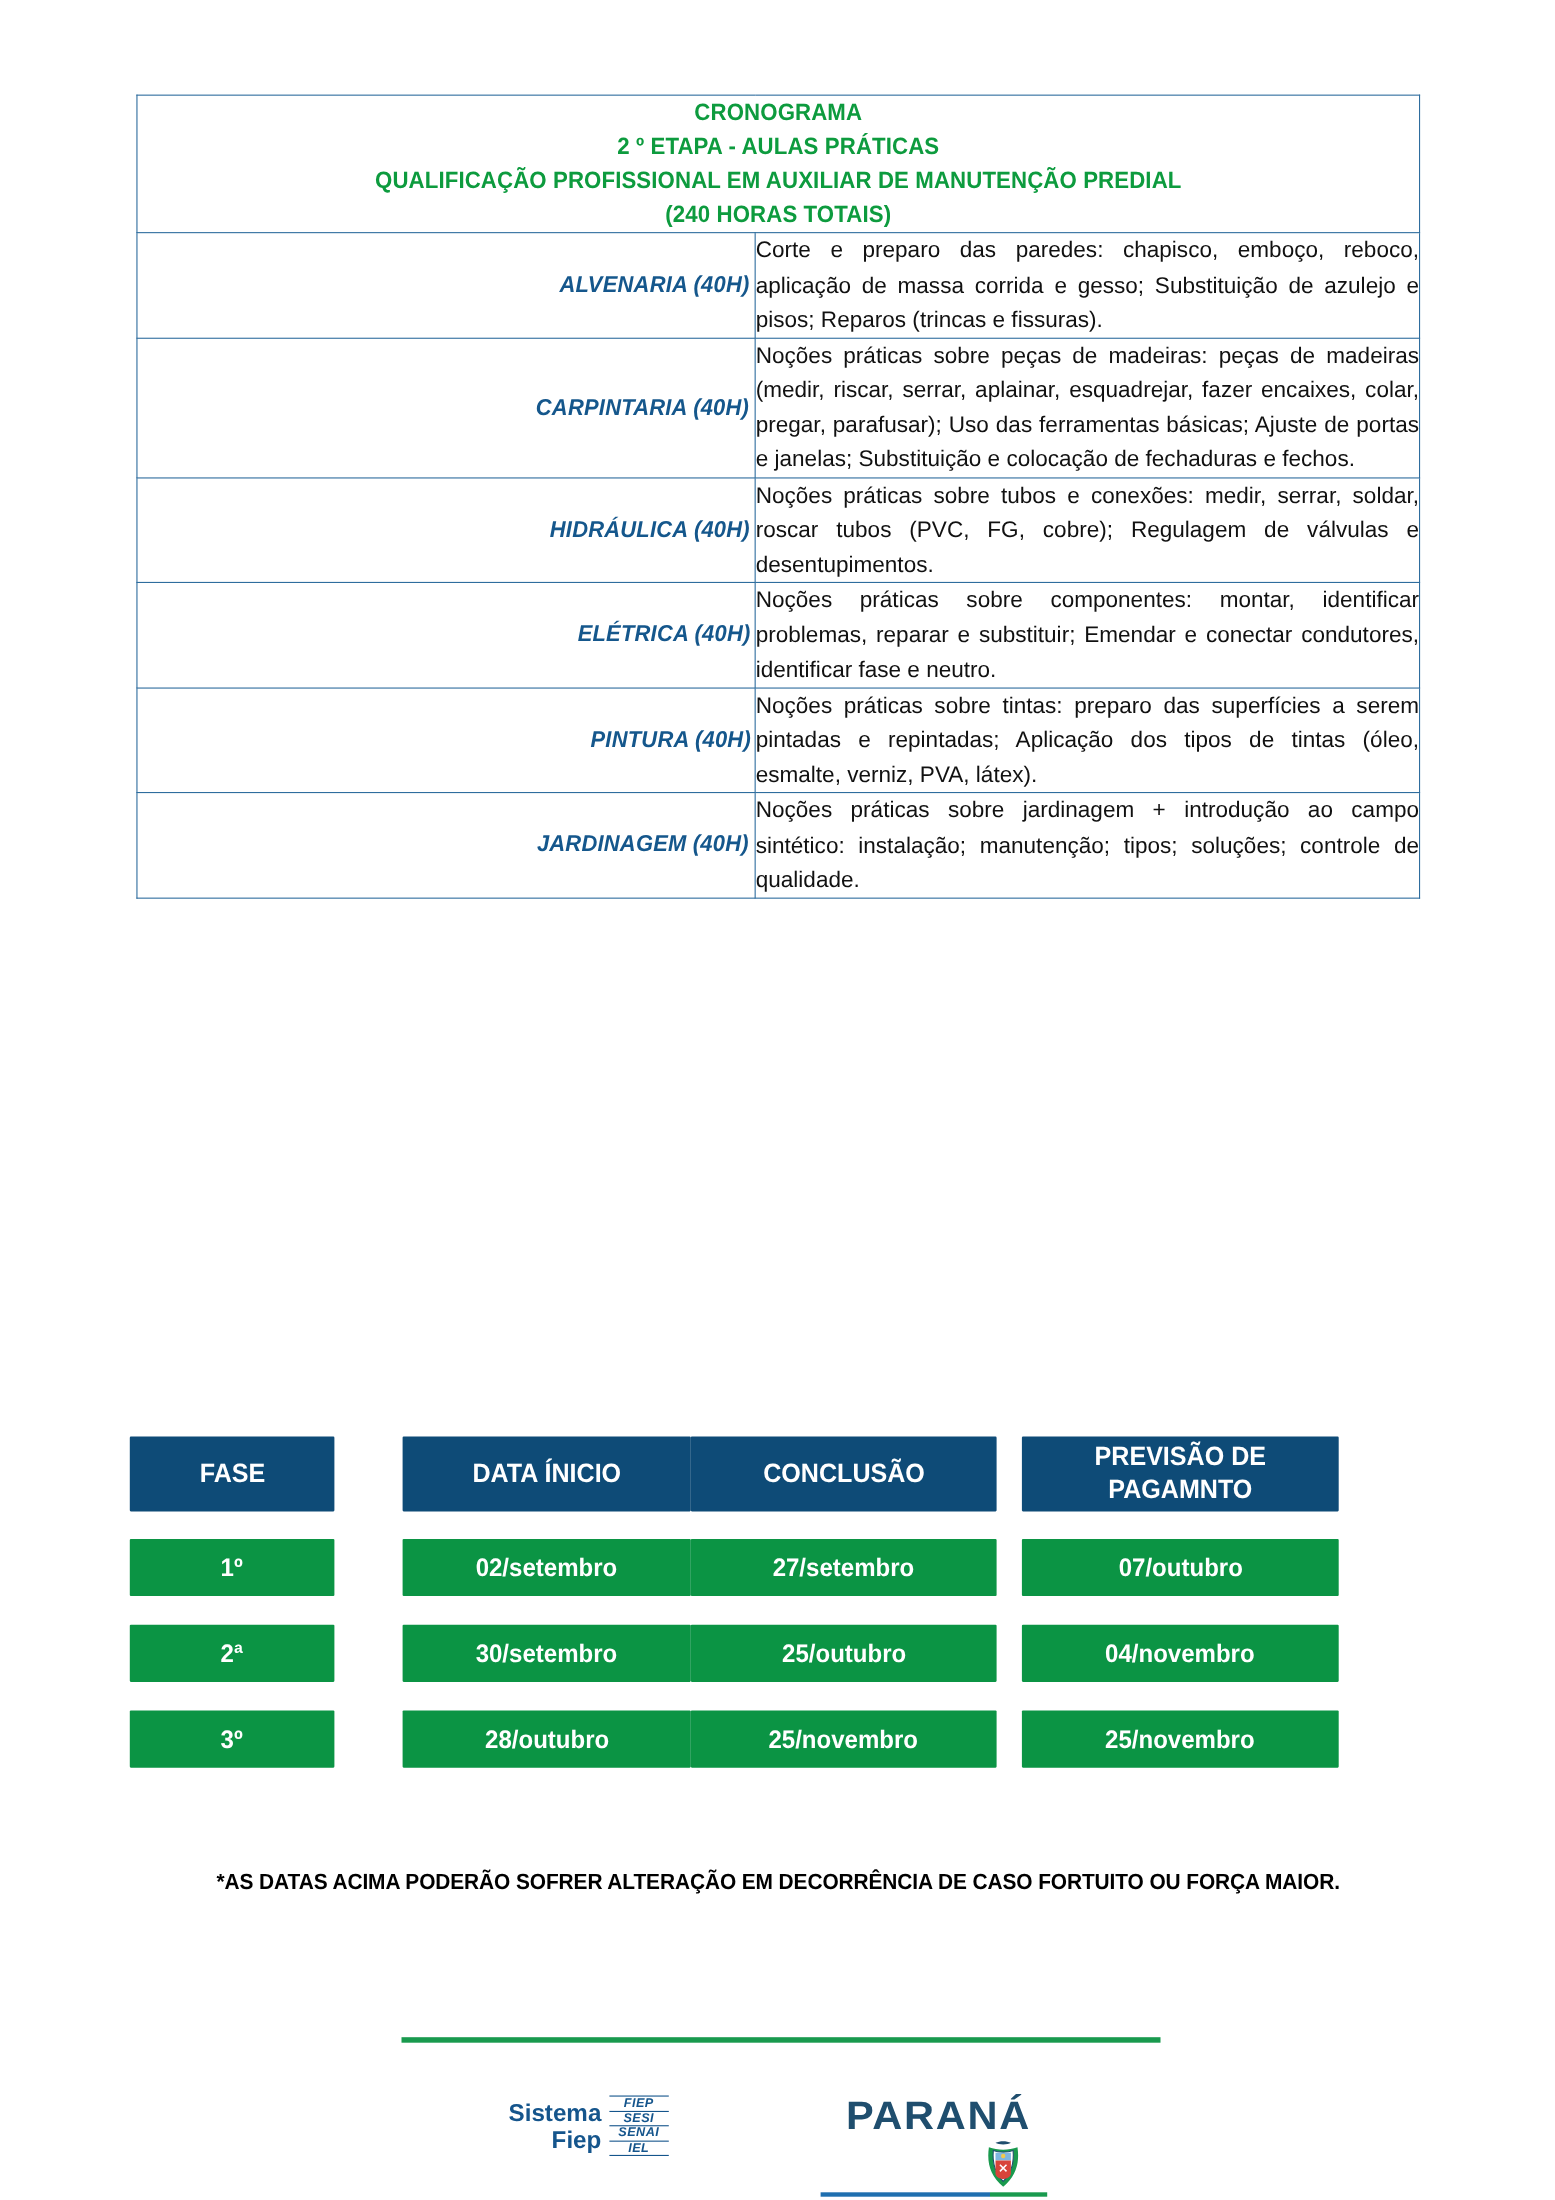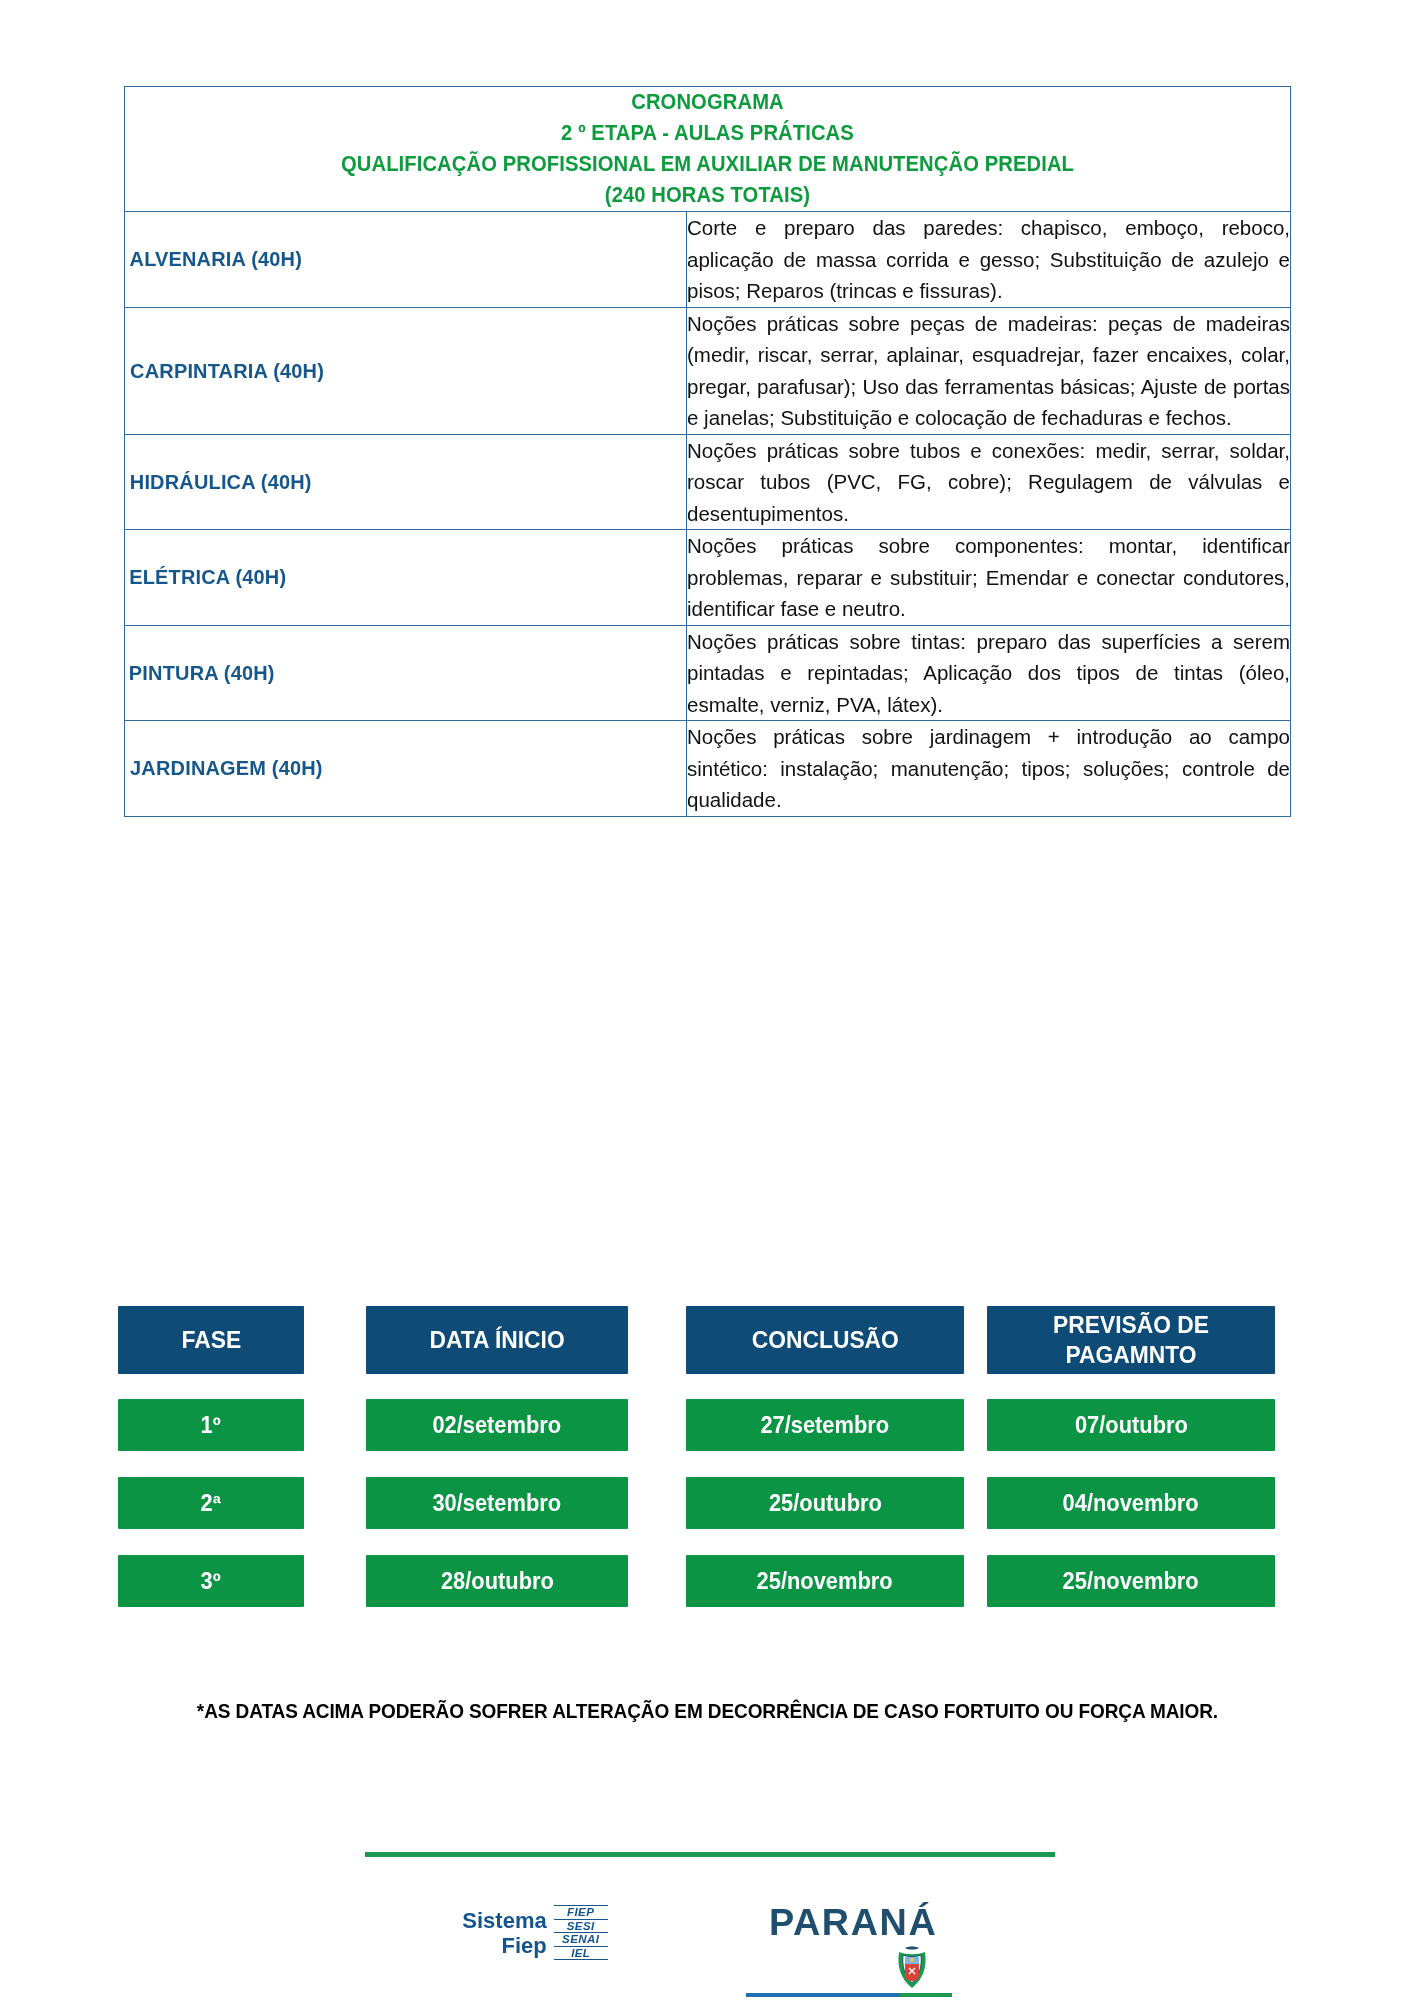--- a/index.html
+++ b/index.html
@@ -46,22 +46,23 @@
     font-size: 21.5px;
     line-height: 31px;
     letter-spacing: 0.1px;
     white-space: nowrap;
     transform: scaleX(0.94);
     transform-origin: center;
   }
 
   .subject-cell {
     width: 562px;
-    text-align: left;
+    text-align: right;
     padding: 18px 14px;
+    font-style: italic;
   }
   .subject-label {
     color: #15578C;
     font-weight: bold;
     font-size: 21px;
     letter-spacing: 0.2px;
     transform: scaleX(0.95);
     display: inline-block;
     transform-origin: center;
   }
@@ -102,21 +103,21 @@
     font-weight: bold;
     border-radius: 1px;
   }
   .cell span {
     transform: scaleX(0.95);
     display: inline-block;
     transform-origin: center;
   }
 
   .c-fase   { width: 186px; margin-right: 62px; }
-  .c-inicio { width: 262px; margin-right: 58px; }
+  .c-inicio { width: 262px; }
   .c-concl  { width: 278px; margin-right: 23px; }
   .c-prev   { width: 288px; }
 
   .head .cell {
     background: #0E4B77;
     font-size: 24px;
     min-height: 55px;
     line-height: 30px;
   }
   .head .c-prev {

